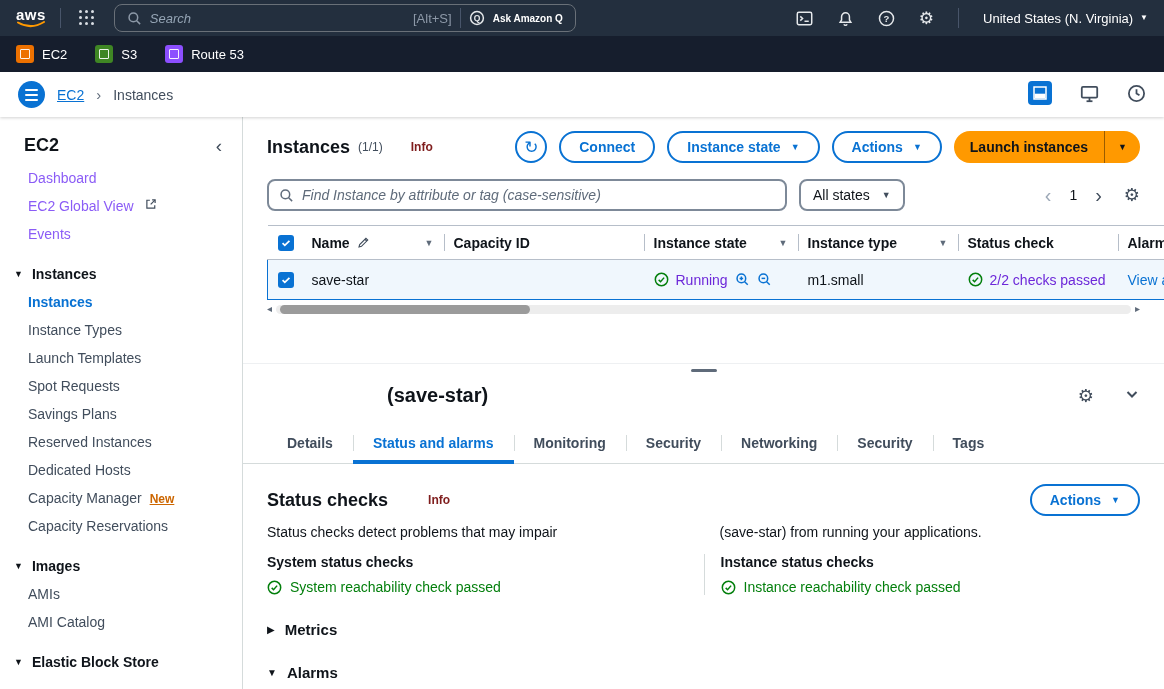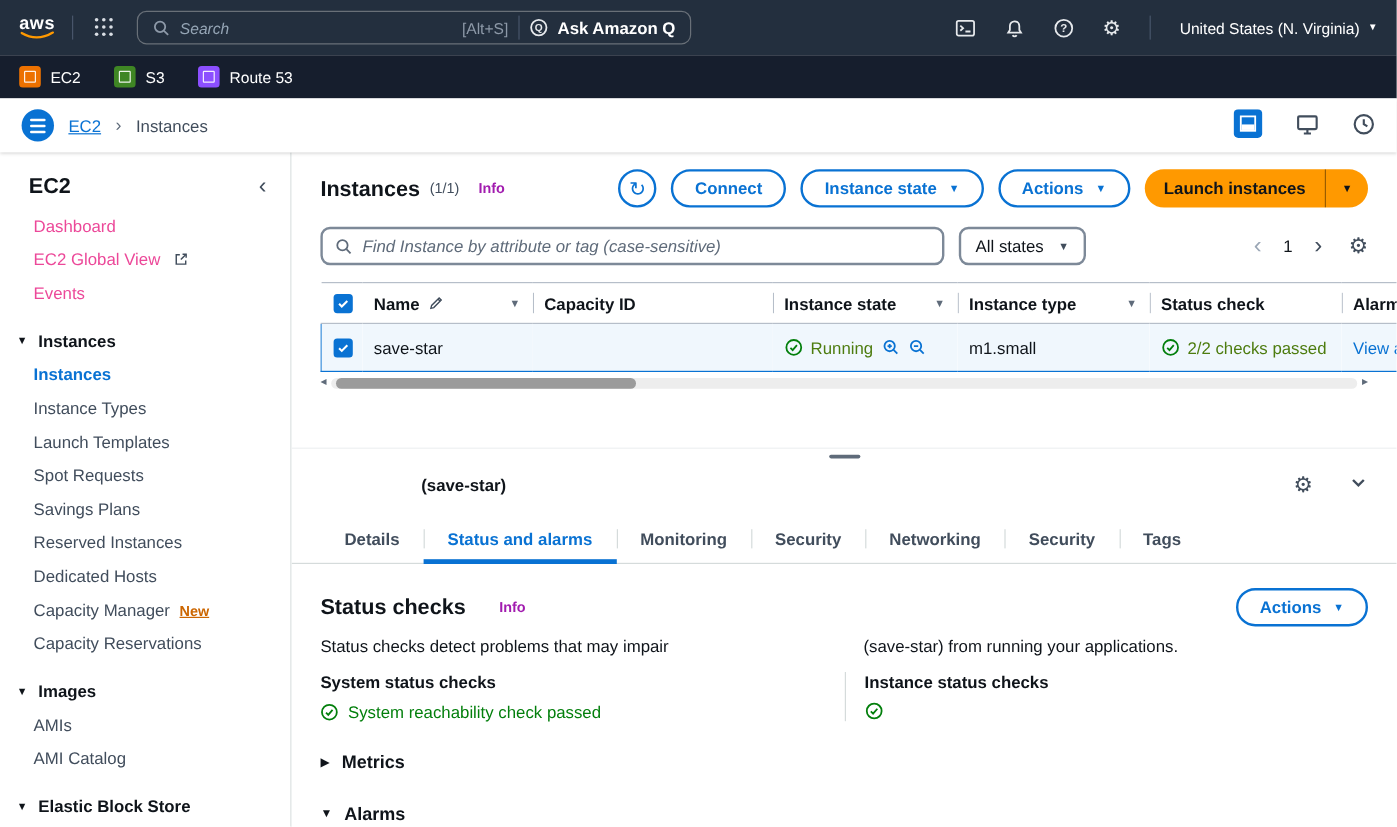--- a/index.html
+++ b/index.html
@@ -1,32 +1,32 @@
 <!DOCTYPE html>
 <html><head>
 <meta charset="utf-8">
 <style>
   *{box-sizing:border-box;margin:0;padding:0}
   html,body{width:1164px;height:689px;overflow:hidden}
   body{font-family:"Liberation Sans","DejaVu Sans",sans-serif;font-size:14px;color:#0f141a;background:#fff}
   .app{width:1164px;height:689px;display:flex;flex-direction:column;overflow:hidden}
 
   
-  .topbar{height:46px;background:#232f3e;display:flex;align-items:center;padding:0 16px;gap:14px;flex:0 0 auto;color:#fff}
+  .topbar{height:36px;background:#232f3e;display:flex;align-items:center;padding:0 16px;gap:14px;flex:0 0 auto;color:#fff}
   .aws-logo{display:flex;flex-direction:column;align-items:center;line-height:1;cursor:pointer}
   .logo-text{font-weight:700;font-size:15px;letter-spacing:.5px}
   .logo-smile{margin-top:-1px}
   .tb-sep{width:1px;height:20px;background:#48556a;flex:0 0 auto}
   .waffle{display:grid;grid-template-columns:repeat(3,5px);grid-auto-rows:5px;gap:1px;cursor:pointer;margin:0 4px}
   .waffle i{width:3px;height:3px;background:#d9dee4;border-radius:50%}
   .search{width:462px;height:28px;border:1px solid #697078;border-radius:8px;display:flex;align-items:center;padding:0 12px;gap:8px;background:#232f3e}
   .search input{flex:1;background:transparent;border:none;outline:none;color:#fff;font-size:13px;font-family:inherit;min-width:0}
   .search input::placeholder{color:#95a5b5;font-style:italic}
   .shortcut{color:#8d99a8;font-size:13px;white-space:nowrap}
-  .q-label{font-weight:700;font-size:14px;color:#fff;white-space:nowrap;cursor:pointer}
+  .q-label{font-weight:700;font-size:10px;color:#fff;white-space:nowrap;cursor:pointer}
   .tb-icons{margin-left:auto;display:flex;align-items:center;gap:24px}
   .tb-icon{display:flex;align-items:center;cursor:pointer}
   .gear-glyph{font-size:17px;color:#e6e9ec;cursor:pointer;line-height:1}
   .region{display:flex;align-items:center;gap:7px;font-size:13px;white-space:nowrap;cursor:pointer}
   .caret{font-size:8px;line-height:1}
 
   
   .favbar{height:36px;background:#161e2d;display:flex;align-items:center;gap:28px;padding:0 16px;color:#fff;flex:0 0 auto}
   .fav{display:flex;align-items:center;gap:8px;font-size:13px;cursor:pointer}
   .fav-icon{width:18px;height:18px;border-radius:3px;position:relative;flex:0 0 auto}
@@ -46,35 +46,35 @@
   .crumb-icons>*{cursor:pointer}
 
   
   .content{flex:1;display:flex;min-height:0}
 
   
   .sidebar{width:243px;flex:0 0 auto;border-right:1px solid #d5dbdb;padding-top:18px;overflow:hidden;background:#fff}
   .side-head{display:flex;align-items:center;justify-content:space-between;padding:0 20px 8px 24px}
   .side-title{font-size:18px;font-weight:700}
   .side-collapse{color:#414d5c;font-size:19px;cursor:pointer;line-height:1}
-  .side-item{padding:6px 16px 6px 28px;color:#ec4899;cursor:pointer;display:flex;align-items:center;gap:6px;white-space:nowrap}
+  .side-item{padding:6px 16px 6px 28px;color:#8b5cf6;cursor:pointer;display:flex;align-items:flex-start;gap:6px;white-space:nowrap}
   .side-section{padding:6px 16px 6px 14px;margin-top:12px;font-weight:700;color:#0f141a;display:flex;gap:9px;align-items:center;cursor:pointer;white-space:nowrap}
   .side-section .tri{font-size:9px;color:#0f141a}
   .side-sub{padding:6px 16px 6px 28px;color:#414d5c;cursor:pointer;white-space:nowrap}
   .side-sub.selected{color:#0972d3;font-weight:700}
   .badge-new{color:#cc6600;font-size:12px;font-weight:700;text-decoration:underline;margin-left:8px}
   .ext-icon{margin-left:5px;flex:0 0 auto}
 
   
   .main{flex:1;display:flex;flex-direction:column;min-width:0;overflow:hidden;background:#fff}
   .instances{height:246px;flex:0 0 auto;overflow:hidden;display:flex;flex-direction:column}
   .list-head{display:flex;align-items:center;padding:14px 24px 0 24px;gap:8px}
   .h1{font-size:18px;font-weight:700;white-space:nowrap}
   .count{font-size:12px;color:#414d5c;font-weight:400}
-  .info-link{color:#a21caf;font-size:12px;font-weight:700;cursor:pointer;margin-left:8px}
+  .info-link{color:#7f1d1d;font-size:12px;font-weight:700;cursor:pointer;margin-left:20px}
   .head-actions{margin-left:auto;display:flex;gap:12px;align-items:center}
   .btn{height:32px;border-radius:16px;border:2px solid #0972d3;background:#fff;color:#0972d3;font-weight:700;font-size:14px;display:flex;align-items:center;gap:10px;padding:0 18px;cursor:pointer;white-space:nowrap;font-family:inherit}
   .btn .caret{font-size:9px}
   .btn-icon{width:32px;height:32px;border-radius:50%;border:2px solid #0972d3;color:#0972d3;display:flex;align-items:center;justify-content:center;font-size:17px;cursor:pointer;background:#fff;flex:0 0 auto}
   .btn-launch{height:32px;border-radius:16px;background:#ff9900;color:#0f141a;font-weight:700;display:flex;align-items:stretch;cursor:pointer;overflow:hidden;white-space:nowrap}
   .launch-main{display:flex;align-items:center;padding:0 16px}
   .launch-sep{width:1px;background:rgba(0,0,0,.4)}
   .launch-caret{display:flex;align-items:center;padding:0 13px;font-size:9px}
 
   .filter-row{display:flex;align-items:center;margin:16px 24px 0 24px;gap:12px}
@@ -94,34 +94,34 @@
   table{border-collapse:collapse;table-layout:fixed;width:964px}
   th{font-size:14px;text-align:left;padding:0 10px;height:34px;border-top:1px solid #b6bec9;border-bottom:1px solid #b6bec9;position:relative;font-weight:700;color:#0f141a;white-space:nowrap;overflow:hidden}
   th.sep::before{content:"";position:absolute;left:0;top:8px;bottom:8px;width:1px;background:#b6bec9}
   .th-flex{display:flex;align-items:center;gap:7px}
   .th-flex .spacer{flex:1}
   .th-caret{font-size:9px;color:#5f6b7a;cursor:pointer}
   td{height:36px;padding:11px 10px;font-size:14px;white-space:nowrap;overflow:hidden;border-top:1px solid #0972d3;border-bottom:1px solid #0972d3;background:#f0f7fd}
   tr.selected td:first-child{border-left:1px solid #0972d3}
   .checkbox{width:16px;height:16px;border-radius:3px;background:#0972d3;display:inline-flex;align-items:center;justify-content:center;cursor:pointer;vertical-align:middle}
   .state-cell{display:flex;align-items:center;gap:7px}
-  .green{color:#4d7c0f}
+  .green{color:#6d28d9}
   .link-blue{color:#0972d3;cursor:pointer}
   .zoom-ic{cursor:pointer;display:flex;align-items:center}
 
   .hscroll{display:flex;align-items:center;margin:4px 0 0 24px;width:873px;gap:4px}
   .hs-arrow{color:#5f6b7a;font-size:10px;flex:0 0 auto;cursor:pointer;line-height:1}
   .hs-track{flex:1;height:9px;background:#ededed;border-radius:5px;position:relative;cursor:pointer}
   .hs-thumb{position:absolute;left:4px;top:0;height:9px;width:250px;background:#9b9b9b;border-radius:5px;cursor:grab}
 
   
   .splitpanel{flex:1;display:flex;flex-direction:column;min-height:0;border-top:1px solid #eef0f2}
   .sp-handle{width:26px;height:3px;border-radius:2px;background:#5f6b7a;margin:5px auto 0 auto;cursor:row-resize;flex:0 0 auto}
   .sp-head{display:flex;align-items:center;padding:12px 24px 0 24px}
-  .sp-title{font-weight:700;font-size:14px;margin-left:84px;white-space:nowrap}
+  .sp-title{font-weight:700;font-size:20px;margin-left:120px;white-space:nowrap}
   .sp-head-icons{margin-left:auto;display:flex;align-items:center;gap:30px}
   .sp-head-icons>*{cursor:pointer}
   .tabs{display:flex;margin-top:16px;padding:0 24px;border-bottom:1px solid #d5dbdb}
   .tab{padding:12px 20px;font-weight:700;color:#414d5c;font-size:14px;position:relative;cursor:pointer;white-space:nowrap}
   .tab+.tab::before{content:"";position:absolute;left:0;top:12px;bottom:12px;width:1px;background:#d5dbdb}
   .tab.active{color:#0972d3}
   .tab.active::after{content:"";position:absolute;left:0;right:0;bottom:-1px;height:4px;background:#0972d3}
   .sp-body{padding:20px 24px;overflow:hidden;flex:1}
   .sc-head{display:flex;align-items:center;gap:20px}
   .h2{font-size:18px;font-weight:700}
@@ -516,20 +516,21 @@
                 <span>System reachability check passed</span>
               </div>
             </div>
             <div class="sc-col2">
               <div class="sc-title">Instance status checks</div>
               <div class="sc-check">
                 <svg width="15" height="15" viewBox="0 0 16 16" fill="none" stroke="#037f0c" stroke-width="1.6">
                     <circle cx="8" cy="8" r="6.6"></circle>
                     <path d="M5 8.4l2 2 3.8-4.4"></path>
                   </svg>
+                <span>Instance reachability check passed</span>
               </div>
             </div>
           </div>
 
           <div class="expander">
             <span class="tri">▶</span>
             <span>Metrics</span>
           </div>
           <div class="expander">
             <span class="tri">▼</span>

